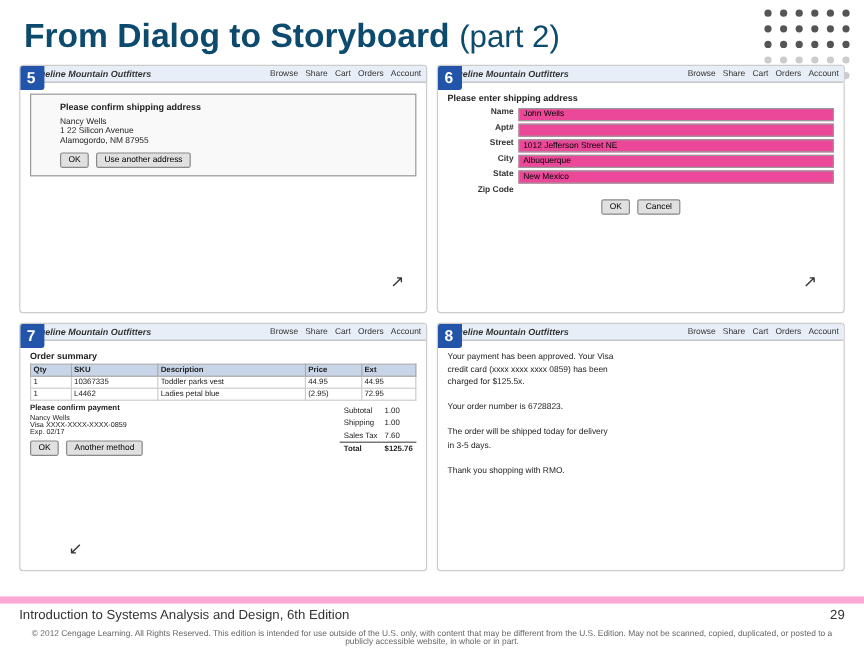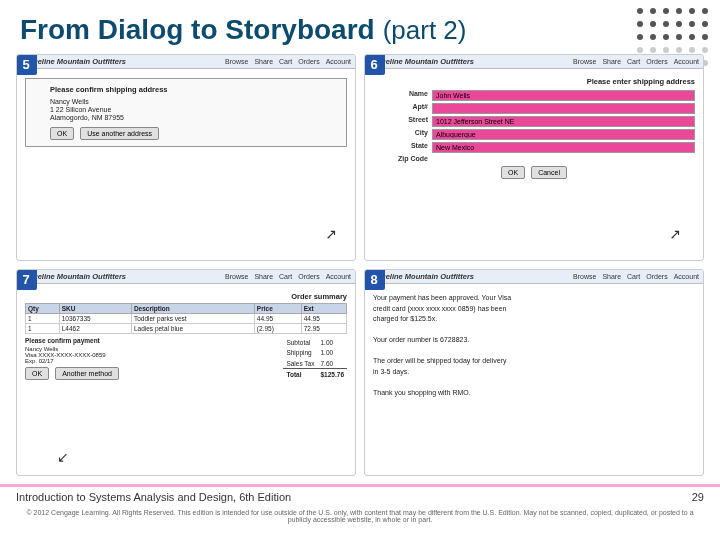--- a/index.html
+++ b/index.html
@@ -202,37 +202,38 @@
       font-size: 14px;
       color: #333;
     }
 
     
     .footer {
       text-align: center;
       font-size: 11px;
       color: #333;
       padding: 4px 0 2px 0;
-      border-top: 3px solid #f9a8d4;
+      border-top: 6px solid #f9a8d4;
       display: flex;
       justify-content: space-between;
       align-items: center;
       padding: 4px 16px;
+      margin-top: 13px;
     }
     .sub-footer {
       text-align: center;
       font-size: 7px;
       color: #666;
       padding: 2px 16px;
     }
 
     .section-heading {
       font-size: 7.5px;
       font-weight: bold;
-      text-align: right;
+      text-align: left;
       margin: 3px 0 2px 0;
     }
   </style>
 </head>
 <body>
 
 <div class="dot-grid">
   <div class="dot dark"></div>
     <div class="dot dark"></div>
     <div class="dot dark"></div>

